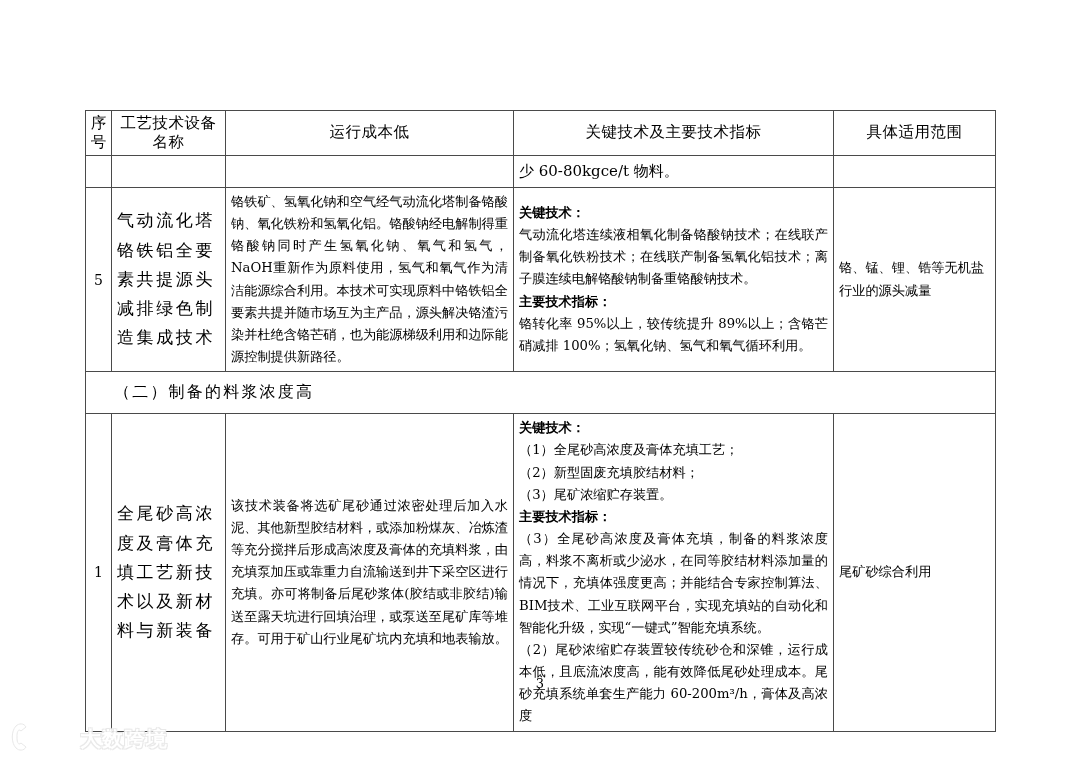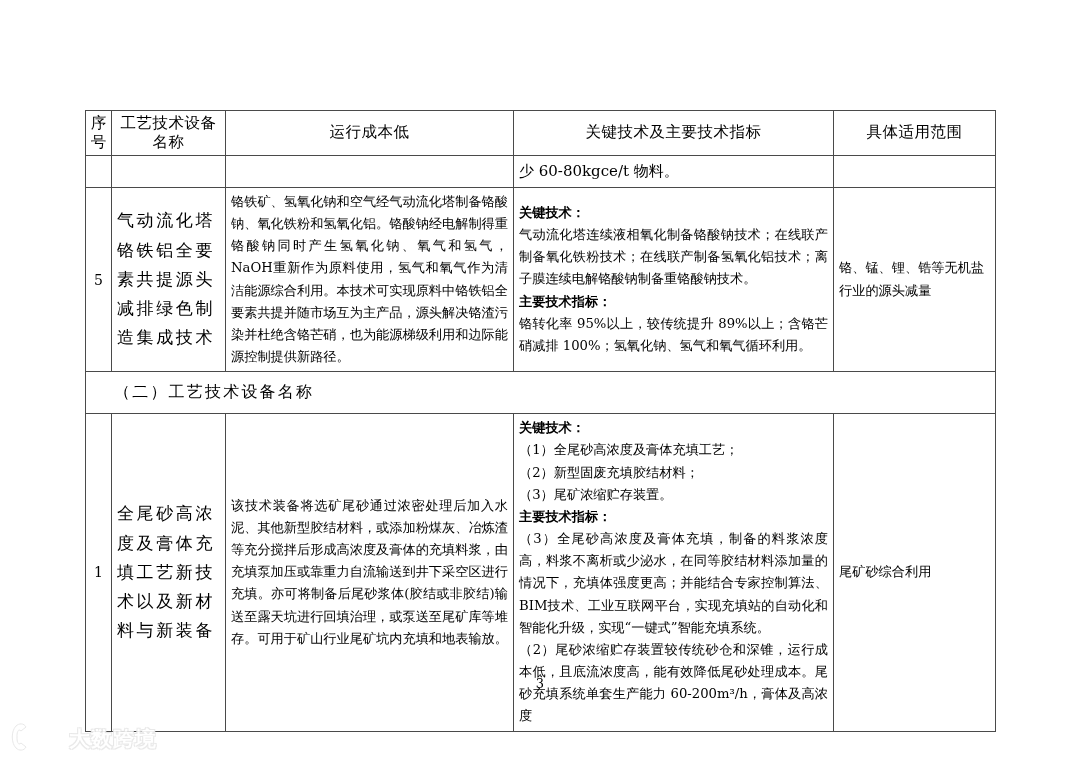--- a/index.html
+++ b/index.html
@@ -118,21 +118,21 @@
     font-family: "DejaVu Serif","Liberation Serif",serif;
   }
 
   
   .watermark {
     position: absolute;
     left: 10px;
     top: 722px;
     display: flex;
     align-items: center;
-    gap: 7px;
+    gap: 18px;
     opacity: 0.92;
   }
   .wm-logo { display:block; }
   .wm-text {
     font-size: 21px;
     font-weight: bold;
     color: #ffffff;
     font-family: "DejaVu Sans","Liberation Sans",sans-serif;
     letter-spacing: 1px;
     text-shadow:
@@ -181,21 +181,21 @@
         <td class="cell-key vtop">
           <p class="lbl">关键技术：</p>
           <p>气动流化塔连续液相氧化制备铬酸钠技术；在线联产制备氧化铁粉技术；在线联产制备氢氧化铝技术；离子膜连续电解铬酸钠制备重铬酸钠技术。</p>
           <p class="lbl">主要技术指标：</p>
           <p>铬转化率 95%以上，较传统提升 89%以上；含铬芒硝减排 100%；氢氧化钠、氢气和氧气循环利用。</p>
         </td>
         <td class="cell-scope vmid">铬、锰、锂、锆等无机盐行业的源头减量</td>
       </tr>
 
       <tr class="section-row">
-        <td colspan="5">（二）工艺技术设备名称</td>
+        <td colspan="5">（二）制备的料浆浓度高</td>
       </tr>
 
       <tr>
         <td class="cell-seq vmid">1</td>
         <td class="cell-name vmid">全尾砂高浓度及膏体充填工艺新技术以及新材料与新装备</td>
         <td class="cell-desc vmid">该技术装备将选矿尾砂通过浓密处理后加入水泥、其他新型胶结材料，或添加粉煤灰、冶炼渣等充分搅拌后形成高浓度及膏体的充填料浆，由充填泵加压或靠重力自流输送到井下采空区进行充填。亦可将制备后尾砂浆体(胶结或非胶结)输送至露天坑进行回填治理，或泵送至尾矿库等堆存。可用于矿山行业尾矿坑内充填和地表输放。</td>
         <td class="cell-key vtop">
           <p class="lbl">关键技术：</p>
           <p>（1）全尾砂高浓度及膏体充填工艺；</p>
           <p>（2）新型固废充填胶结材料；</p>

